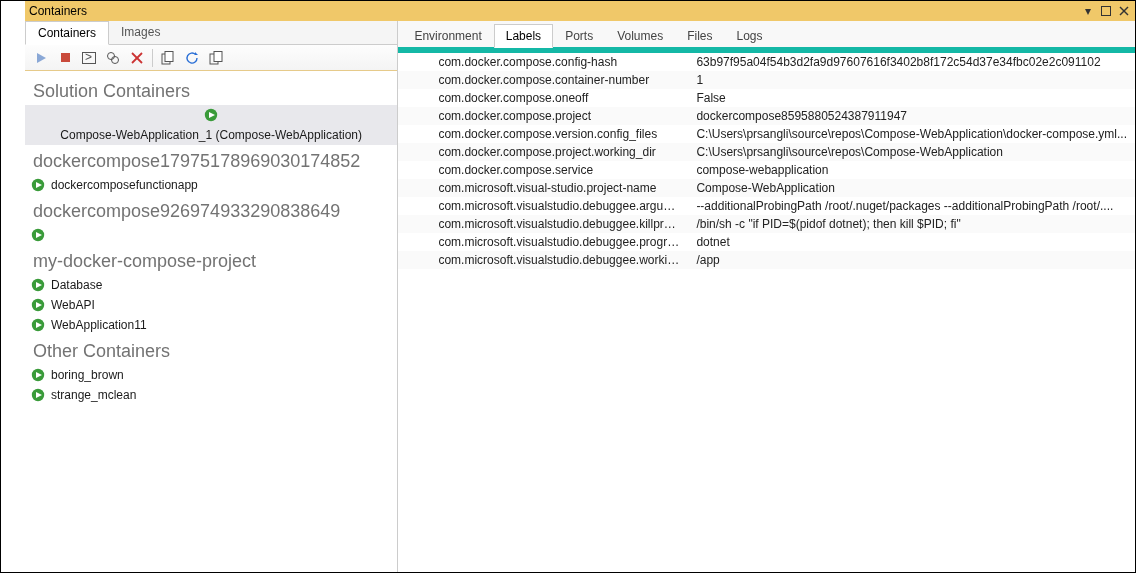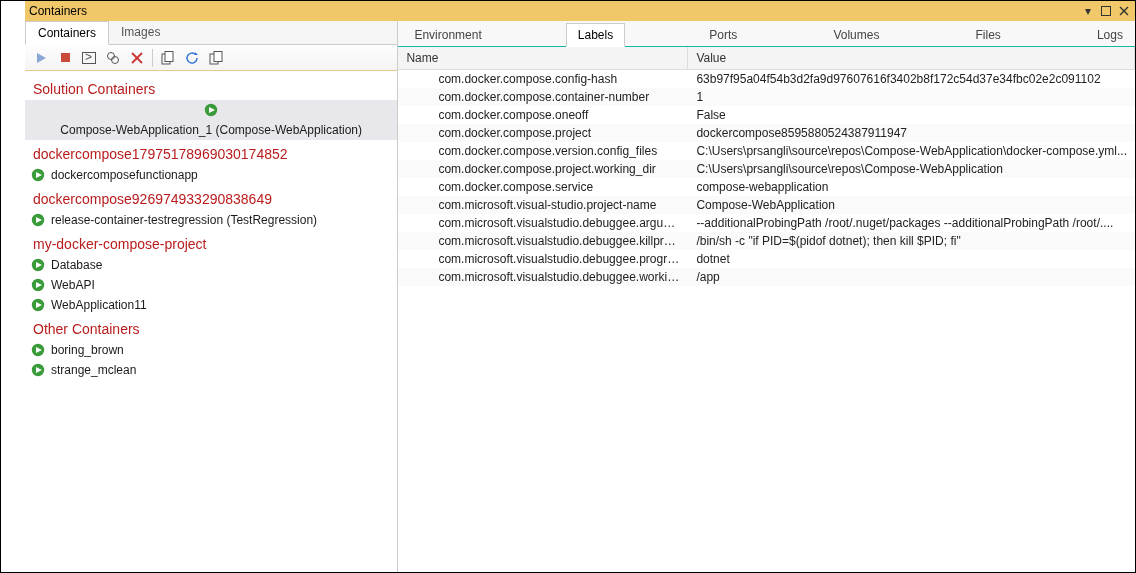--- a/index.html
+++ b/index.html
@@ -24,30 +24,30 @@
 
     .toolbar {
       height: 26px; display: flex; align-items: center; padding: 0 4px; gap: 0;
       border-bottom: 1px solid #e6ca8a;
       background: linear-gradient(#fdfdfd, #f4f4f4);
     }
     .tool-btn { width: 24px; height: 22px; display:flex; align-items:center; justify-content:center; cursor:pointer; }
     .tool-sep { width:1px; height:18px; background:#ccc; margin: 0 3px; }
 
     .tree { flex: 1; overflow-y: auto; padding: 4px 0; }
-    .tree-group { padding: 6px 8px 3px 8px; color:#b91c1c; font-size:14px; }
+    .tree-group { padding: 6px 8px 3px 8px; color:#737373; font-size:18px; }
     .tree-item {
       display: flex; align-items: center; padding: 3px 6px; gap: 6px; cursor:pointer;
     }
     .tree-item.selected { background: #e8e8ec; flex-direction: column; }
     .run-icon { width:14px; height:14px; flex-shrink:0; }
     .tree-label { color:#1a1a1a; white-space:nowrap; overflow:hidden; text-overflow:ellipsis; }
 
     .right-pane { flex: 1; display: flex; flex-direction: column; }
-    .right-tabs { display: flex; border-bottom: 1px solid #14b8a6; background:#f8f8f8; padding-left:4px; height:26px; align-items:flex-end;justify-content:space-between; }
+    .right-tabs { display: flex; border-bottom: 6px solid #14b8a6; background:#f8f8f8; padding-left:4px; height:32px; align-items:flex-end; }
     .right-tab { padding: 4px 11px; cursor:pointer; color:#444; border:1px solid transparent; border-bottom:none; }
     .right-tab.active { background:#fff; border:1px solid #ccc; border-bottom:1px solid #fff; margin-bottom:-1px; color:#000;margin-top:19px; }
 
     .grid { flex:1; overflow:auto; }
     .grid-header { display:flex; background:#f4f4f4; border-bottom:1px solid #ddd; position:sticky; top:0; }
     .grid-header .col { padding:4px 8px; border-right:1px solid #ddd; color:#333; }
     .col-name { width: 290px; flex-shrink:0; }
     .col-value { flex:1; }
     .grid-body .row { display:flex; }
     .grid-body .row:nth-child(even){ background:#fafafa; }
@@ -154,21 +154,20 @@
               <polygon points="5,4 11,7 5,10" fill="#fff"></polygon>
             </svg>
             <span class="tree-label">dockercomposefunctionapp</span>
           </div>
           <div class="tree-group">dockercompose926974933290838649</div>
           <div class="tree-item">
             <svg class="run-icon" viewBox="0 0 14 14">
               <circle cx="7" cy="7" r="6.2" fill="#3a9b3a"></circle>
               <polygon points="5,4 11,7 5,10" fill="#fff"></polygon>
             </svg>
-            <span class="tree-label">release-container-testregression (TestRegression)</span>
           </div>
           <div class="tree-group">my-docker-compose-project</div>
           <div class="tree-item">
             <svg class="run-icon" viewBox="0 0 14 14">
               <circle cx="7" cy="7" r="6.2" fill="#3a9b3a"></circle>
               <polygon points="5,4 11,7 5,10" fill="#fff"></polygon>
             </svg>
             <span class="tree-label">Database</span>
           </div>
           <div class="tree-item">
@@ -209,24 +208,20 @@
       <div class="right-tabs">
         <div class="right-tab">Environment</div>
         <div class="right-tab active">Labels</div>
         <div class="right-tab">Ports</div>
         <div class="right-tab">Volumes</div>
         <div class="right-tab">Files</div>
         <div class="right-tab">Logs</div>
       </div>
 
       <div class="grid">
-        <div class="grid-header">
-          <div class="col col-name">Name</div>
-          <div class="col col-value">Value</div>
-        </div>
         <div class="grid-body" id="grid-body">
             <div class="row">
               <div class="cell col-name">com.docker.compose.config-hash</div>
               <div class="cell col-value">63b97f95a04f54b3d2fa9d97607616f3402b8f172c54d37e34fbc02e2c091102</div>
             </div>
             <div class="row">
               <div class="cell col-name">com.docker.compose.container-number</div>
               <div class="cell col-value">1</div>
             </div>
             <div class="row">

